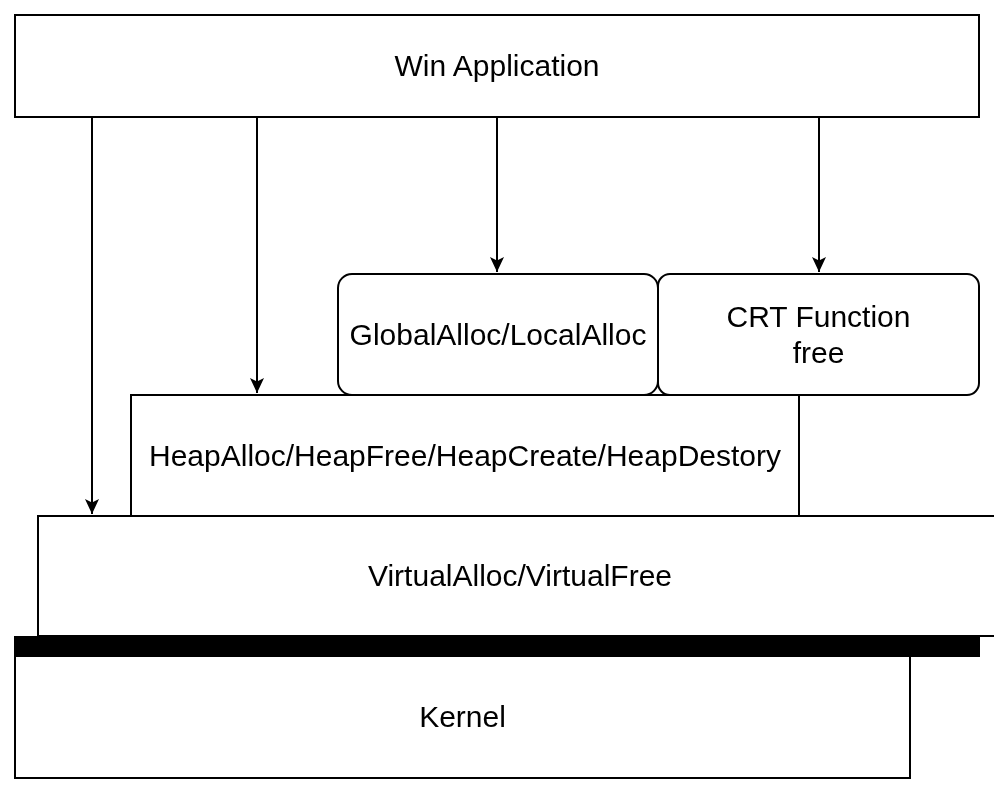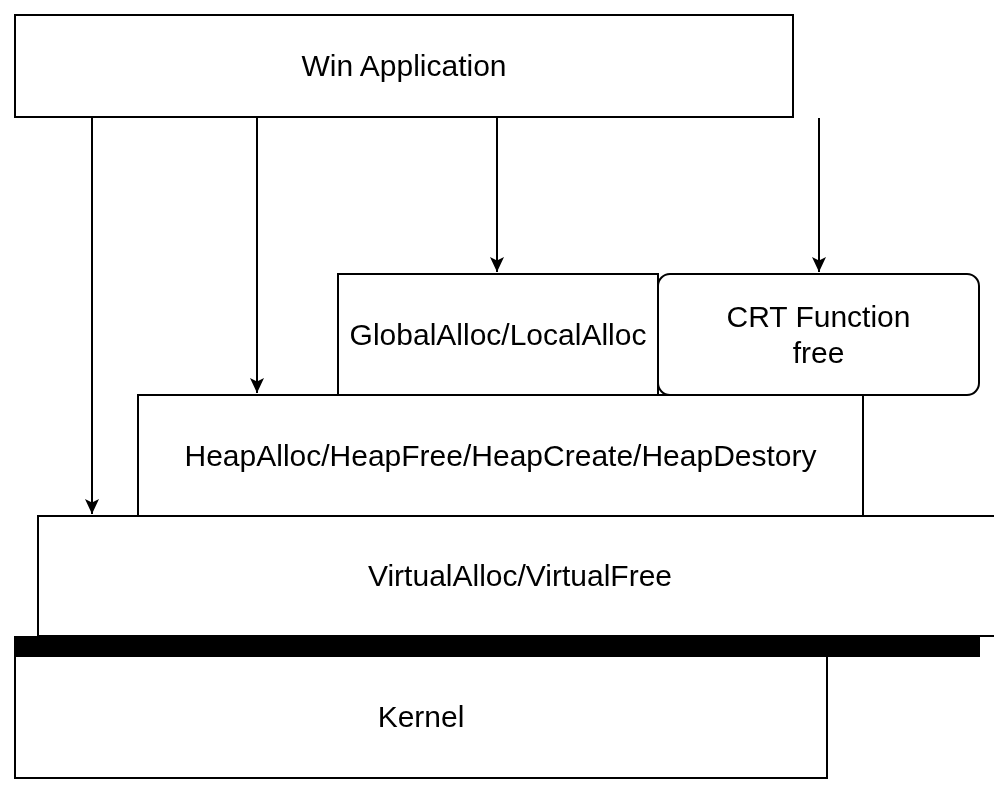--- a/index.html
+++ b/index.html
@@ -35,35 +35,35 @@
     justify-content: center;
     text-align: center;
     font-size: 30px;
     line-height: 36px;
     z-index: 1;
   }
   .node .label {
     display: block;
     white-space: nowrap;
   }
-  .node-win        { left: 14px;  top: 14px;  width: 780px; height: 104px; }
-  .node-global     { left: 337px; top: 273px; width: 322px; height: 123px; z-index: 3; }
+  .node-win        { left: 14px;  top: 14px;  width: 966px; height: 104px; }
+  .node-global     { left: 337px; top: 273px; width: 322px; height: 123px; z-index: 3; border-radius: 15px; }
   .node-crt        { left: 657px; top: 273px; width: 323px; height: 123px; z-index: 3; border-radius: 13px; }
-  .node-heap       { left: 137px; top: 394px; width: 727px; height: 123px; }
+  .node-heap       { left: 130px; top: 394px; width: 670px; height: 123px; }
   .node-virtual    { left: 14px;  top: 515px; width: 966px; height: 122px; margin-left: 23px; }
   .separator-bar   {
     position: absolute;
     left: 14px;
     top: 636px;
     width: 966px;
     height: 21px;
     background: #000000;
     z-index: 4;
   }
-  .node-kernel     { left: 14px;  top: 655px; width: 814px; height: 124px; }
+  .node-kernel     { left: 14px;  top: 655px; width: 897px; height: 124px; }
 </style>
 </head>
 <body>
 
 <div class="canvas">
 
   <svg class="connector-layer" viewBox="0 0 994 794" xmlns="http://www.w3.org/2000/svg">
     <defs>
       <marker id="arrowhead" markerUnits="userSpaceOnUse" markerWidth="16" markerHeight="14" refX="15" refY="7" orient="auto">
         <path d="M0,0 L15,7 L0,14 L3.5,7 Z" fill="#000000"></path>

